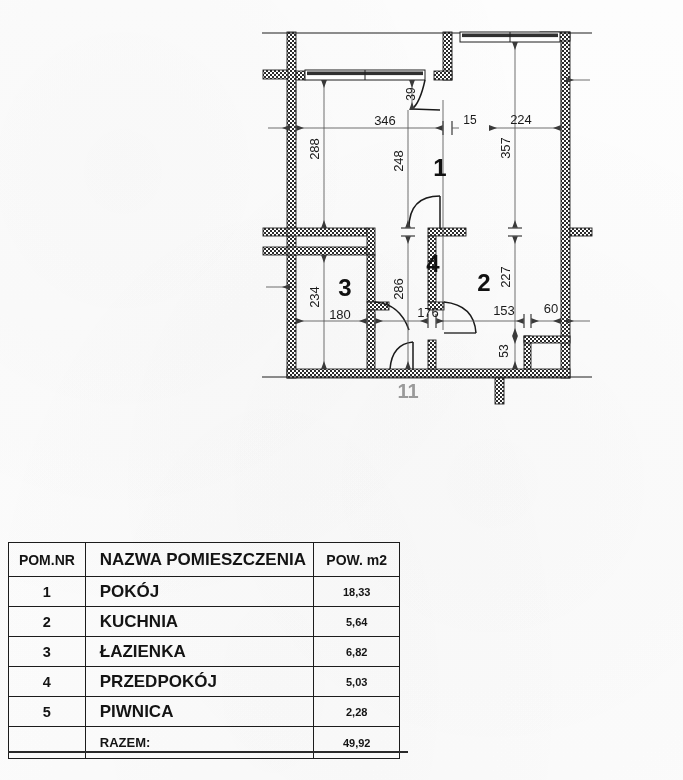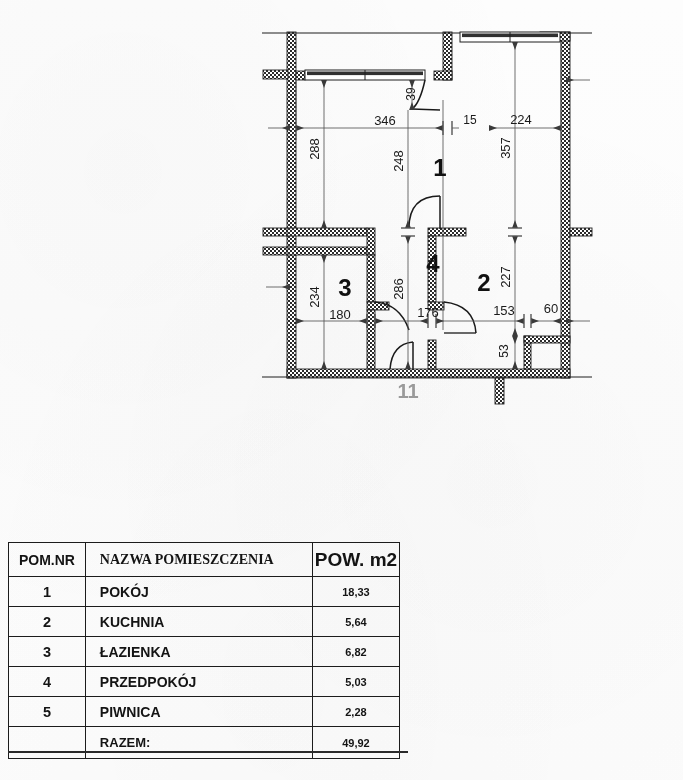--- a/index.html
+++ b/index.html
@@ -48,30 +48,30 @@
   .c-nr {
     width: 78px;
     text-align: center;
     font-size: 14.5px;
     height: 29px;
   }
   .c-name {
     width: 222px;
     text-align: left;
     padding-left: 14px !important;
-    font-size: 14px;
+    font-size: 17px;
   }
   .c-area {
     width: 90px;
     text-align: center;
     font-size: 11px;
   }
   thead .c-nr { font-size: 14px; }
-  thead .c-name { font-size: 14px; font-family: Liberation Serif, serif; }
-  thead .c-area { font-size: 19px; margin-left: 30px; }
+  thead .c-name { font-size: 17px; }
+  thead .c-area { font-size: 14px; margin-left: 30px; }
   thead tr { height: 34px; padding-left: 28px; }
   tbody tr { height: 28px; }
   tr.total-row { height: 32px; }
   tr.total-row .c-nr {
     border-right: 1px solid #1c1c1c;
   }
   tr.total-row .c-name {
     font-size: 13px;
   }
   .tbl-underline {

